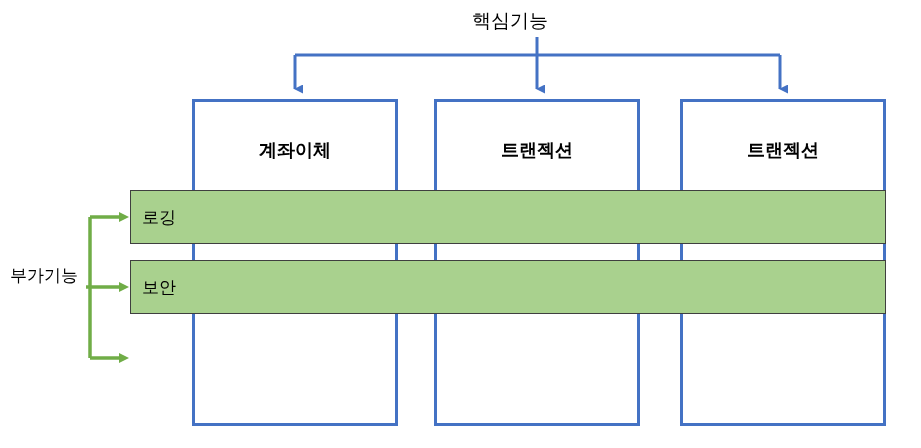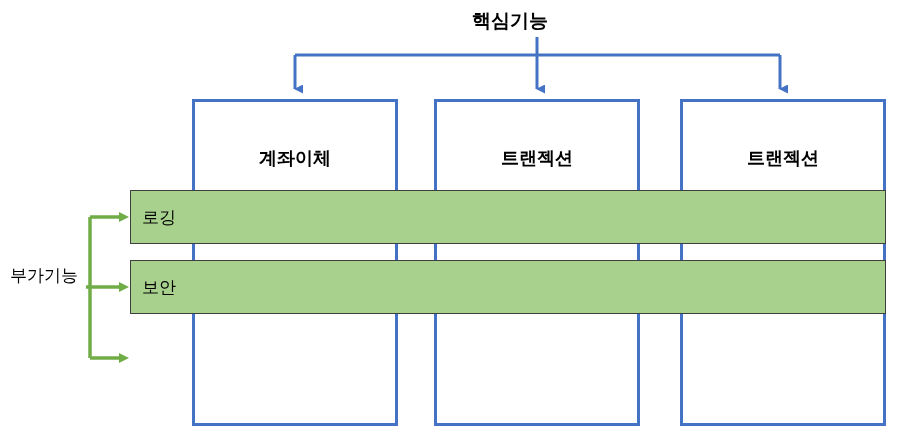--- a/index.html
+++ b/index.html
@@ -28,21 +28,21 @@
   .svg-layer.top { z-index: 40; }
 
   
   #core-title {
     position: absolute;
     left: 420px;
     top: 8px;
     width: 180px;
     text-align: center;
     font-size: 19px;
-    font-weight: bold;
+    font-weight: normal;
     color: #000000;
     letter-spacing: 0px;
     z-index: 30;
   }
 
   
   #aspect-title {
     position: absolute;
     left: 0px;
     top: 264px;
@@ -62,21 +62,21 @@
     border: 3px solid #4472C4;
     border-top-width: 3px;
     background: transparent;
     box-sizing: border-box;
     z-index: 10;
   }
   .column .col-label {
     position: absolute;
     left: 0;
     right: 0;
-    top: 44px;
+    top: 36px;
     text-align: center;
     font-size: 18px;
     font-weight: bold;
     color: #000000;
   }
 
   
   .cross-bar {
     position: absolute;
     left: 130px;

